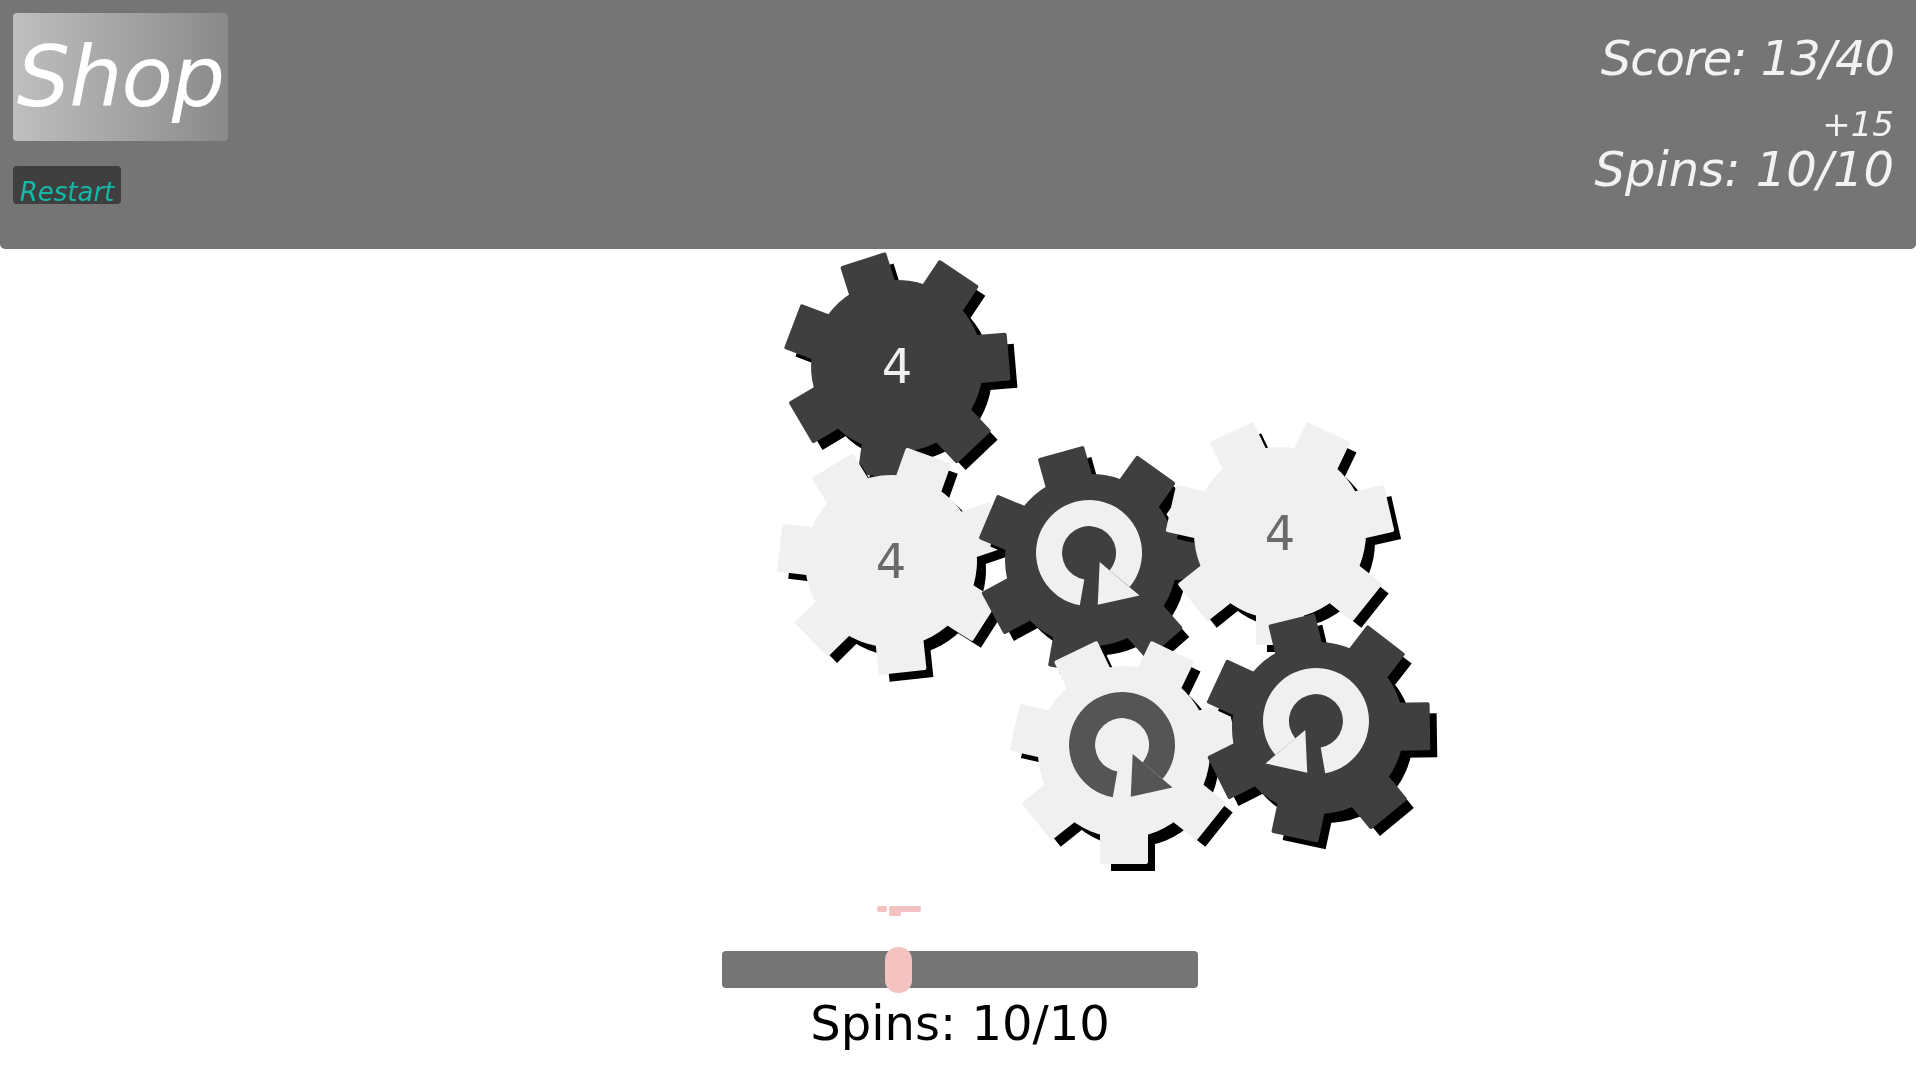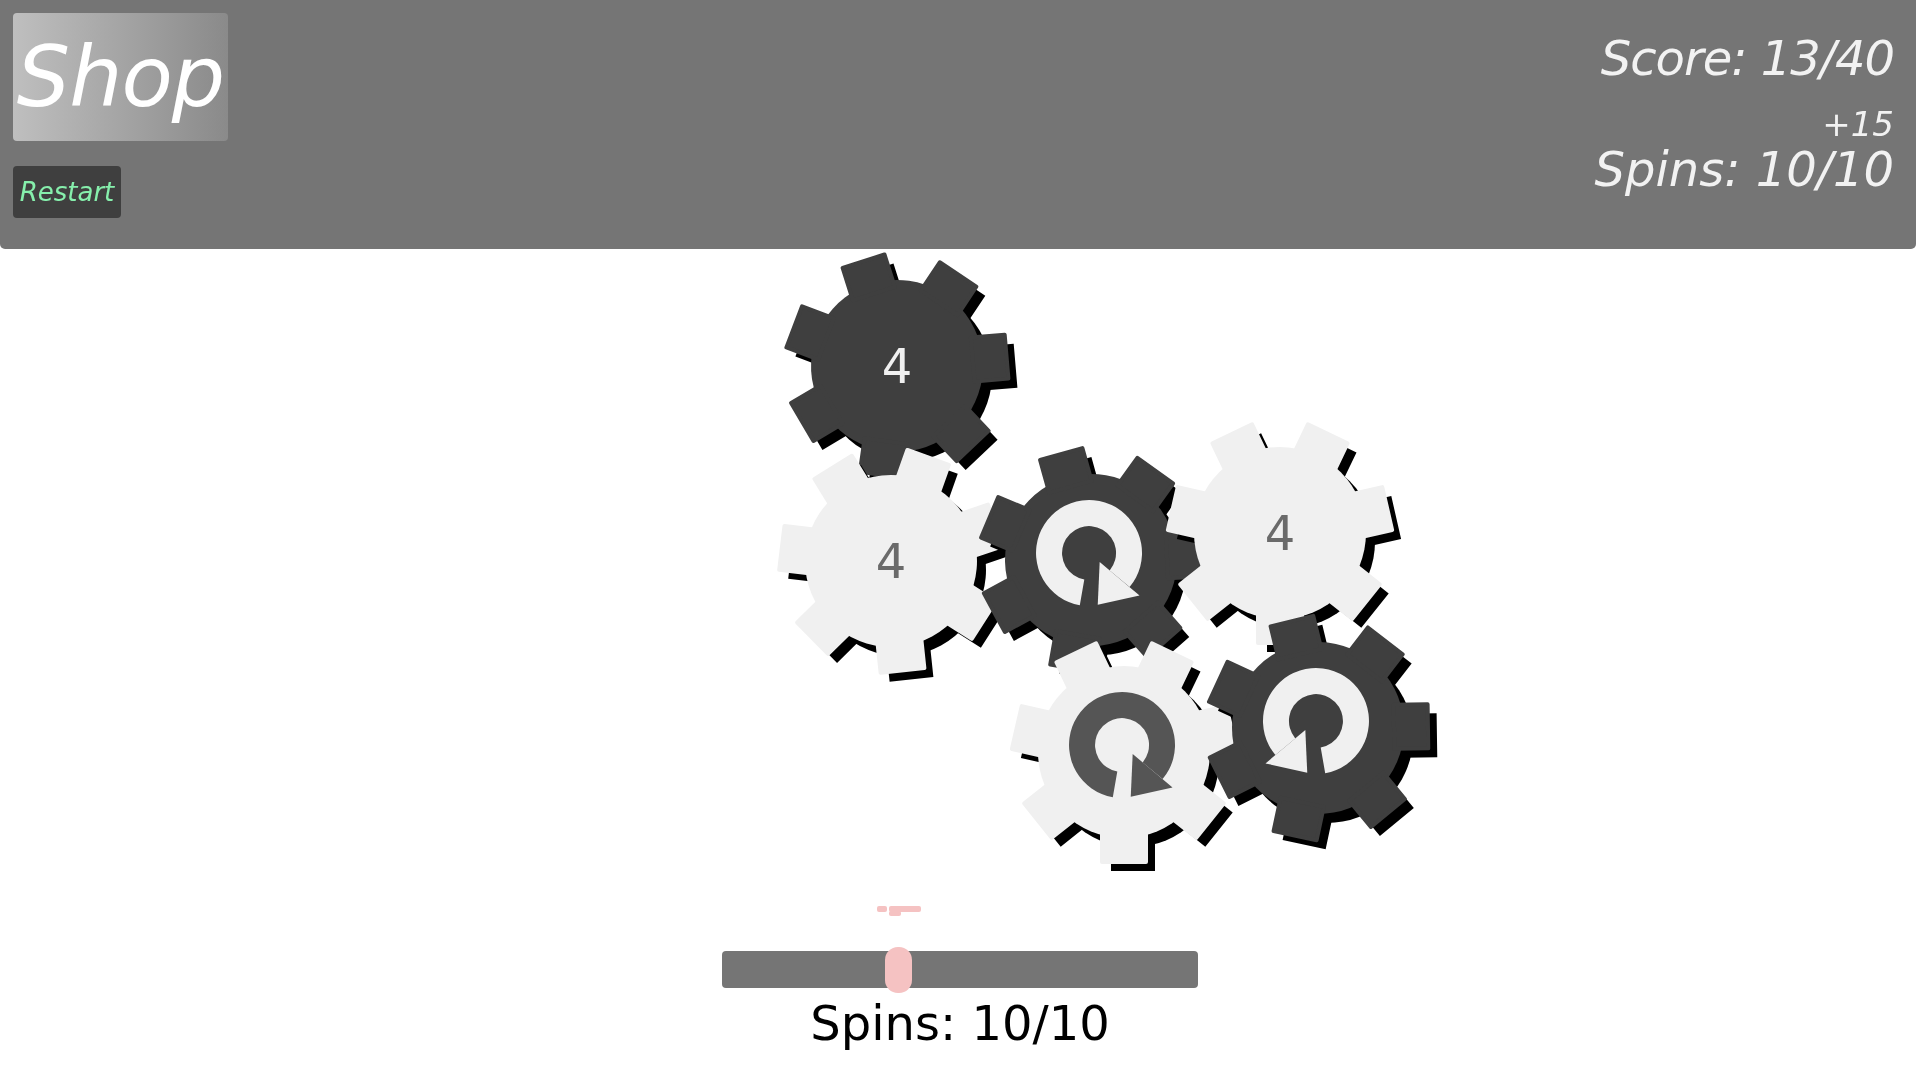--- a/index.html
+++ b/index.html
@@ -13,22 +13,22 @@
     background: #757575; border-radius: 0 0 5px 5px; font-style: italic;
   }
   .shop-button {
     position: absolute; left: 13px; top: 13px; width: 215px; height: 128px;
     border-radius: 4px;
     background: linear-gradient(to right, #bfbfbf, #8a8a8a);
     color: #ffffff; font-size: 84px; line-height: 128px; text-align: center;
     cursor: pointer; letter-spacing: -1px;
   }
   .restart-button {
-    position: absolute; left: 13px; top: 166px; width: 108px; height: 52px;
-    border-radius: 4px; background: #3f3f3f; color: #86efac;
+    position: absolute; left: 13px; top: 166px; width: 108px; height: 38px;
+    border-radius: 4px; background: #3f3f3f; color: #14b8a6;
     font-size: 26px; line-height: 52px; text-align: center; cursor: pointer;
   }
   .stats {
     position: absolute; right: 22px; top: 10px; text-align: right; color: #f2f2f2;
   }
   .score { font-size: 48px; line-height: 96px; letter-spacing: -1px; }
   .delta { font-size: 34px; line-height: 36px; }
   .spins-top { font-size: 48px; line-height: 54px; }
   .stage { font-size: 40px; line-height: 48px; }
   #gears { position: absolute; left: 0; top: 0; width: 1920px; height: 1080px; }

